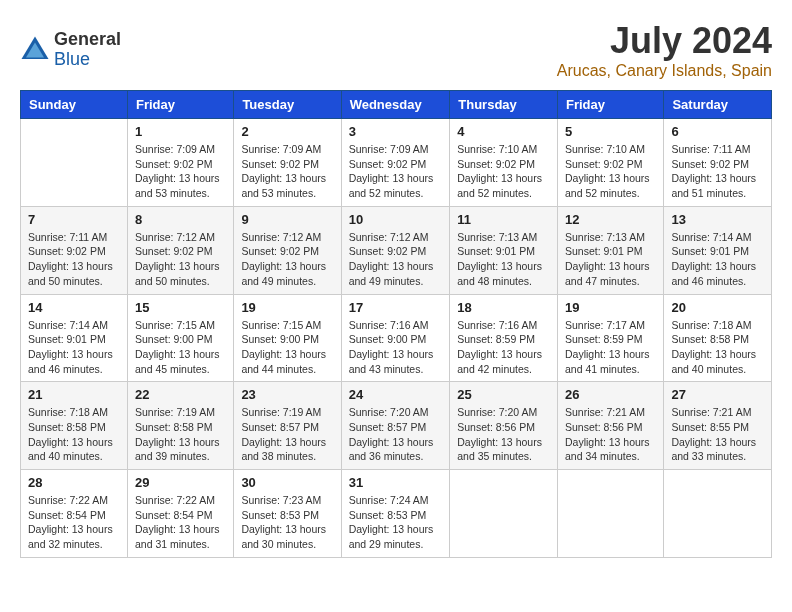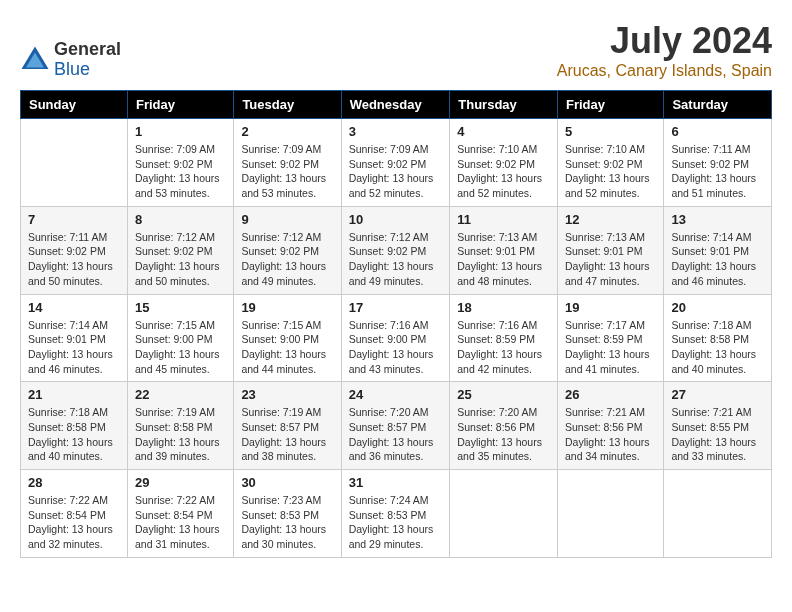--- a/index.html
+++ b/index.html
@@ -6,21 +6,21 @@
     body {
       font-family: Arial, sans-serif;
       background: #fff;
       width: 792px;
       min-height: 612px;
       padding: 20px;
     }
     .header-area {
       display: flex;
       justify-content: space-between;
-      align-items: flex-end;
+      align-items: center;
       margin-bottom: 10px;
     }
     .logo {
       display: flex;
       align-items: center;
     }
     .logo-text {
       display: flex;
       flex-direction: column;
       line-height: 1.1;
@@ -83,21 +83,21 @@
       font-size: 10.5px;
       color: #333;
       line-height: 1.4;
     }
     .empty-cell {
       background: #f9f9f9;
     }
     tr:nth-child(odd) td { background: #fff; }
     tr:nth-child(even) td { background: #f5f5f5; }
     
-    .calendar-table thead tr th { background: #000000; }
+    .calendar-table thead tr th { background: #1d4ed8; }
   </style>
 </head>
 <body>
 
 <div class="header-area">
   <div class="logo">
     <svg class="logo-icon" viewBox="0 0 40 40">
       <polygon points="20,2 38,32 2,32" fill="#1a5fa8"></polygon>
       <polygon points="20,10 32,30 8,30" fill="#5ba3d9"></polygon>
     </svg>

